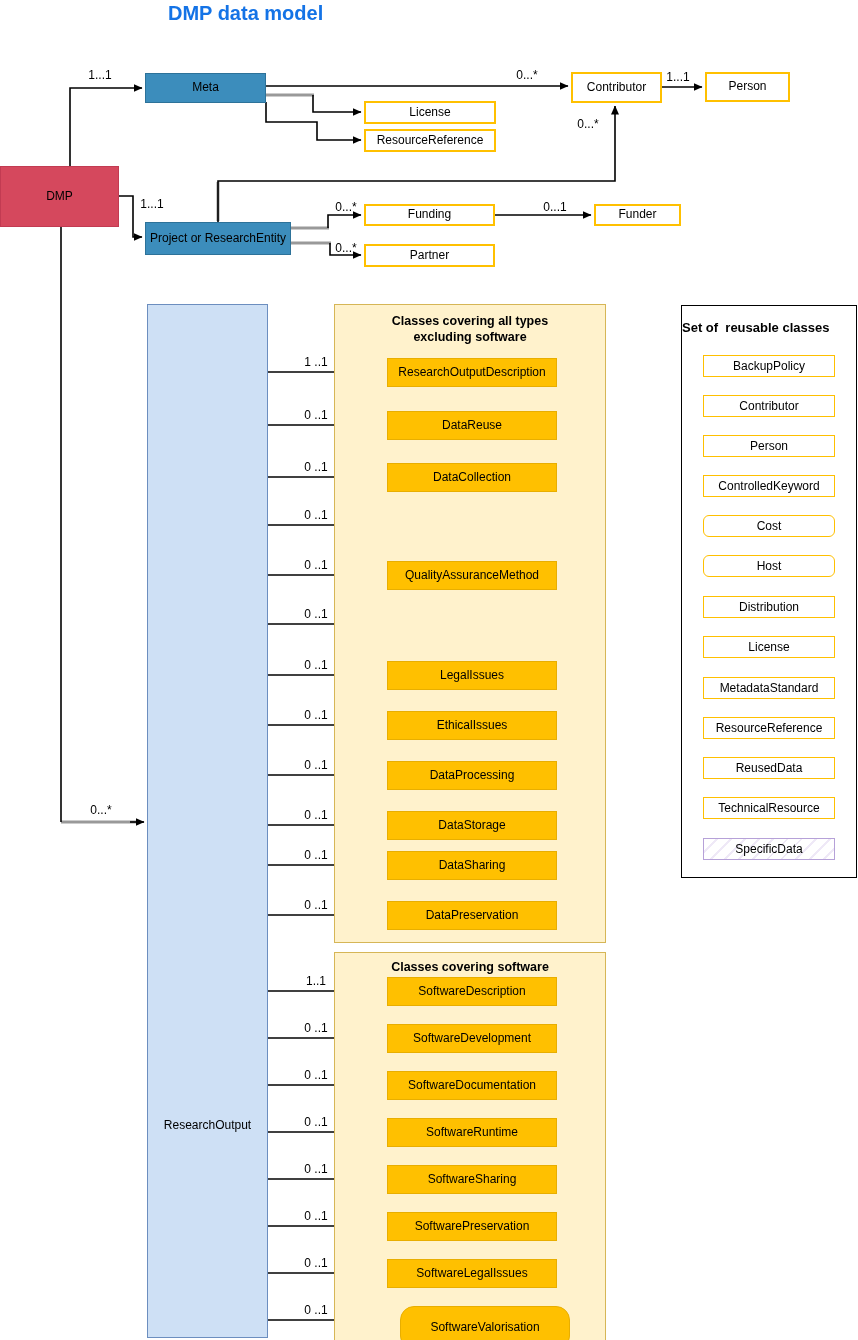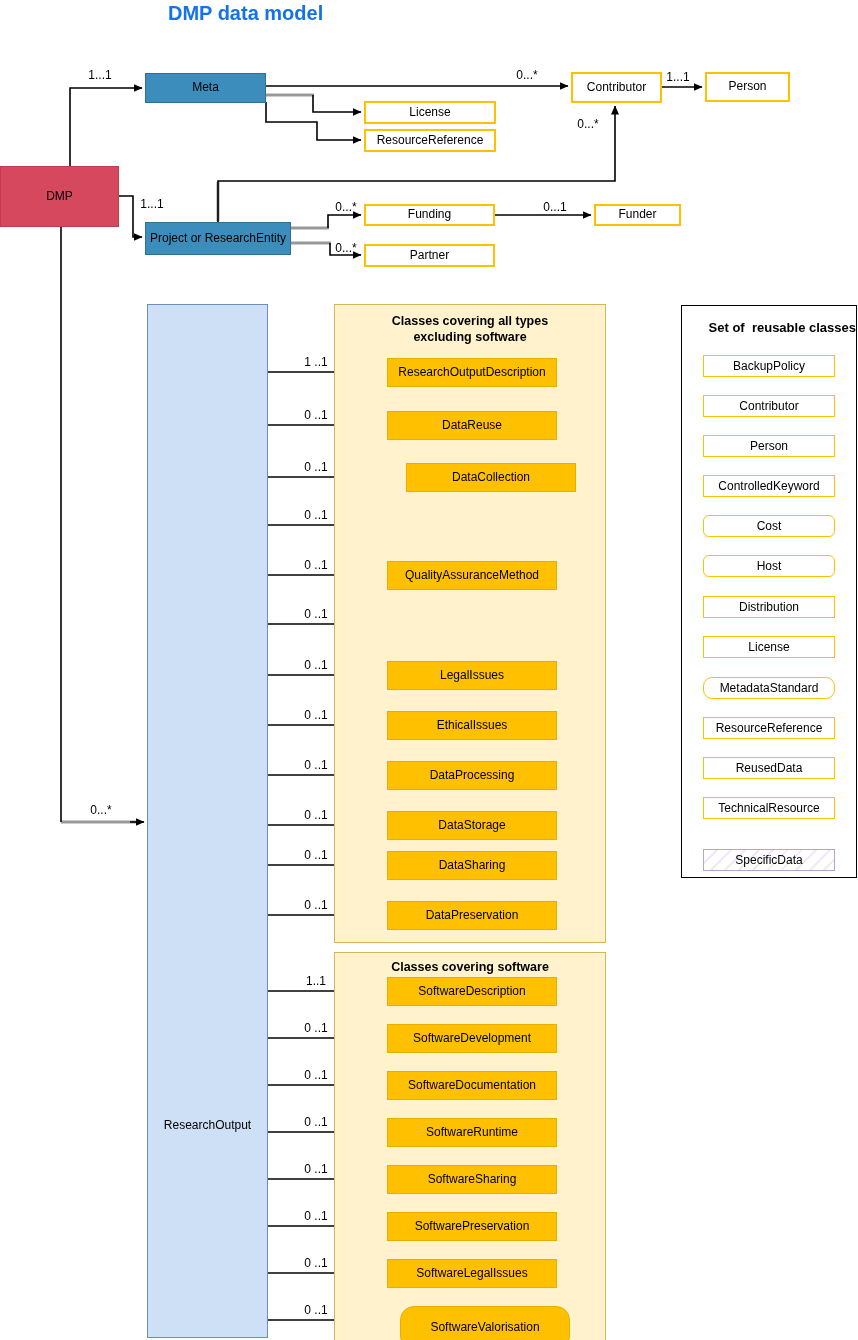--- a/index.html
+++ b/index.html
@@ -22,32 +22,31 @@
   .whitegold{background:#ffffff;border:2px solid #ffc000;}
   .gold{background:#ffc000;border:1px solid #e8ae00;}
   .ropanel{background:#cee0f5;border:1px solid #6c8ebf;}
   .ypanel{background:#fff2cc;border:1px solid #d6b656;}
   .ypanel-title{
     position:absolute;left:0;top:8px;width:100%;text-align:center;
     font-weight:bold;font-size:12.5px;line-height:1.3;
   }
   .rpanel{background:#ffffff;border:1.5px solid #000000;}
   .rpanel-title{
-    position:absolute;left:0;top:14px;width:100%;text-align:right;
+    position:absolute;left:0;top:14px;width:100%;text-align:left;
     font-weight:bold;font-size:13px;white-space:pre;
   }
   .ritem{
     position:absolute;left:21px;width:130px;height:20px;
     background:#fff;border:1.5px solid #ffc000;
     display:flex;align-items:center;justify-content:center;font-size:12px;
   }
   .ritem.specific{
     border:1px solid #b6a1d8;
     background:repeating-linear-gradient(135deg,#ffffff 0 8px,#efe9f7 8px 10px);
-    margin-top:11px;
   }
   .card{
     font-size:12px;text-align:center;width:44px;height:15px;line-height:15px;
     white-space:nowrap;
   }
   svg{position:absolute;left:0;top:0;}
   .ln{stroke:#000;stroke-width:1.6;fill:none;}
   .lg{stroke:#999;stroke-width:3;fill:none;}
   .rolabel{position:absolute;left:0;top:813px;width:100%;text-align:center;font-size:12px;}
 </style>
@@ -138,21 +137,21 @@
       <div>excluding software</div>
     </div>
   </div>
 
   <div class="abs ypanel" style="left:334px;top:952px;width:272px;height:390px;">
     <div class="ypanel-title" style="top:6px;">Classes covering software</div>
   </div>
 
   <div class="abs node gold" style="left:387px;top:358px;width:170px;height:29px;">ResearchOutputDescription</div>
   <div class="abs node gold" style="left:387px;top:411px;width:170px;height:29px;">DataReuse</div>
-  <div class="abs node gold" style="left:387px;top:463px;width:170px;height:29px;margin-left:19px;">DataCollection</div>
+  <div class="abs node gold" style="left:387px;top:463px;width:170px;height:29px;">DataCollection</div>
   <div class="abs node gold" style="left:387px;top:561px;width:170px;height:29px;">QualityAssuranceMethod</div>
   <div class="abs node gold" style="left:387px;top:661px;width:170px;height:29px;">LegalIssues</div>
   <div class="abs node gold" style="left:387px;top:711px;width:170px;height:29px;">EthicalIssues</div>
   <div class="abs node gold" style="left:387px;top:761px;width:170px;height:29px;">DataProcessing</div>
   <div class="abs node gold" style="left:387px;top:811px;width:170px;height:29px;">DataStorage</div>
   <div class="abs node gold" style="left:387px;top:851px;width:170px;height:29px;">DataSharing</div>
   <div class="abs node gold" style="left:387px;top:901px;width:170px;height:29px;">DataPreservation</div>
 
   <div class="abs card" style="left:294px;top:355px;">1 ..1</div>
   <div class="abs card" style="left:294px;top:408px;">0 ..1</div>
@@ -188,20 +187,20 @@
   <div class="abs rpanel" style="left:681px;top:305px;width:176px;height:573px;">
     <div class="rpanel-title">Set of  reusable classes</div>
     <div class="ritem" style="top:49px;">BackupPolicy</div>
     <div class="ritem" style="top:89px;">Contributor</div>
     <div class="ritem" style="top:129px;">Person</div>
     <div class="ritem" style="top:169px;">ControlledKeyword</div>
     <div class="ritem" style="top:209px;border-radius:6px;">Cost</div>
     <div class="ritem" style="top:249px;border-radius:6px;">Host</div>
     <div class="ritem" style="top:290px;">Distribution</div>
     <div class="ritem" style="top:330px;">License</div>
-    <div class="ritem" style="top:371px;border-radius:9px;">MetadataStandard</div>
+    <div class="ritem" style="top:371px;">MetadataStandard</div>
     <div class="ritem" style="top:411px;">ResourceReference</div>
     <div class="ritem" style="top:451px;text-align:center;">ReusedData</div>
     <div class="ritem" style="top:491px;">TechnicalResource</div>
     <div class="ritem specific" style="top:532px;">SpecificData</div>
   </div>
 
 </div>
 
 </body></html>

